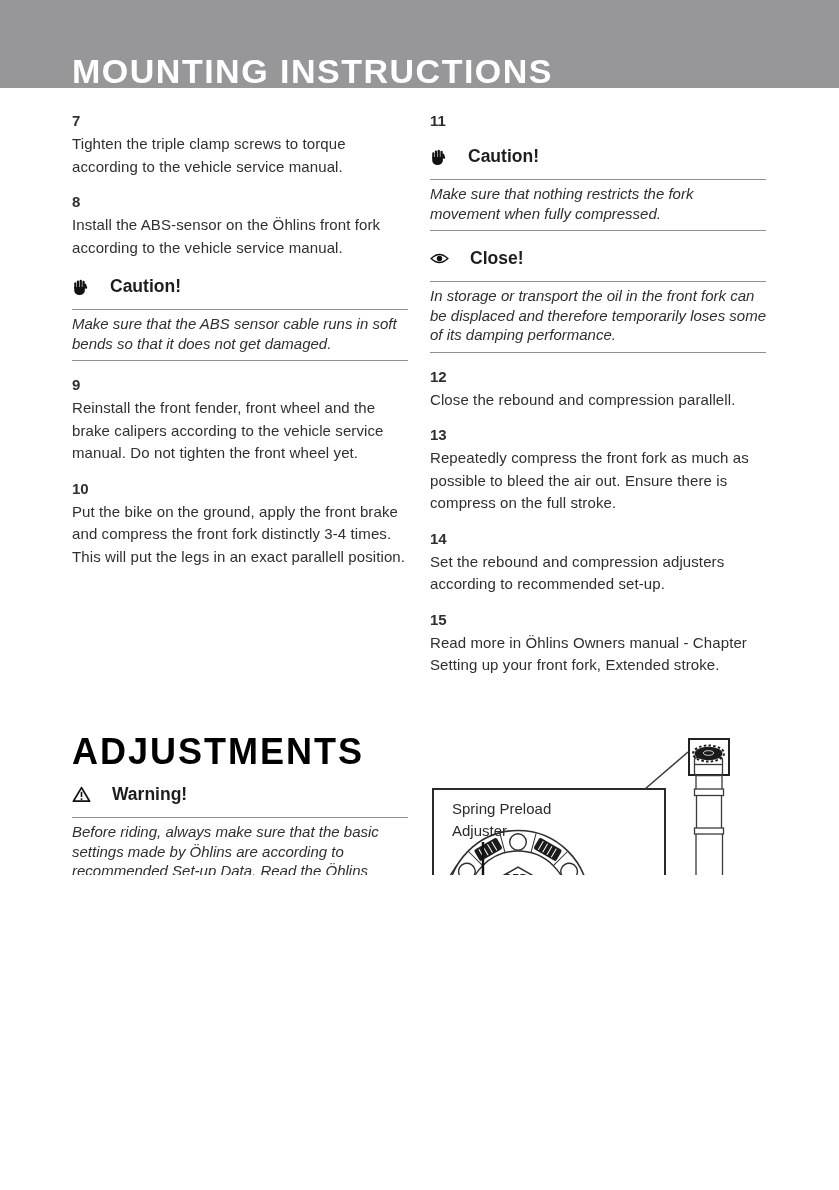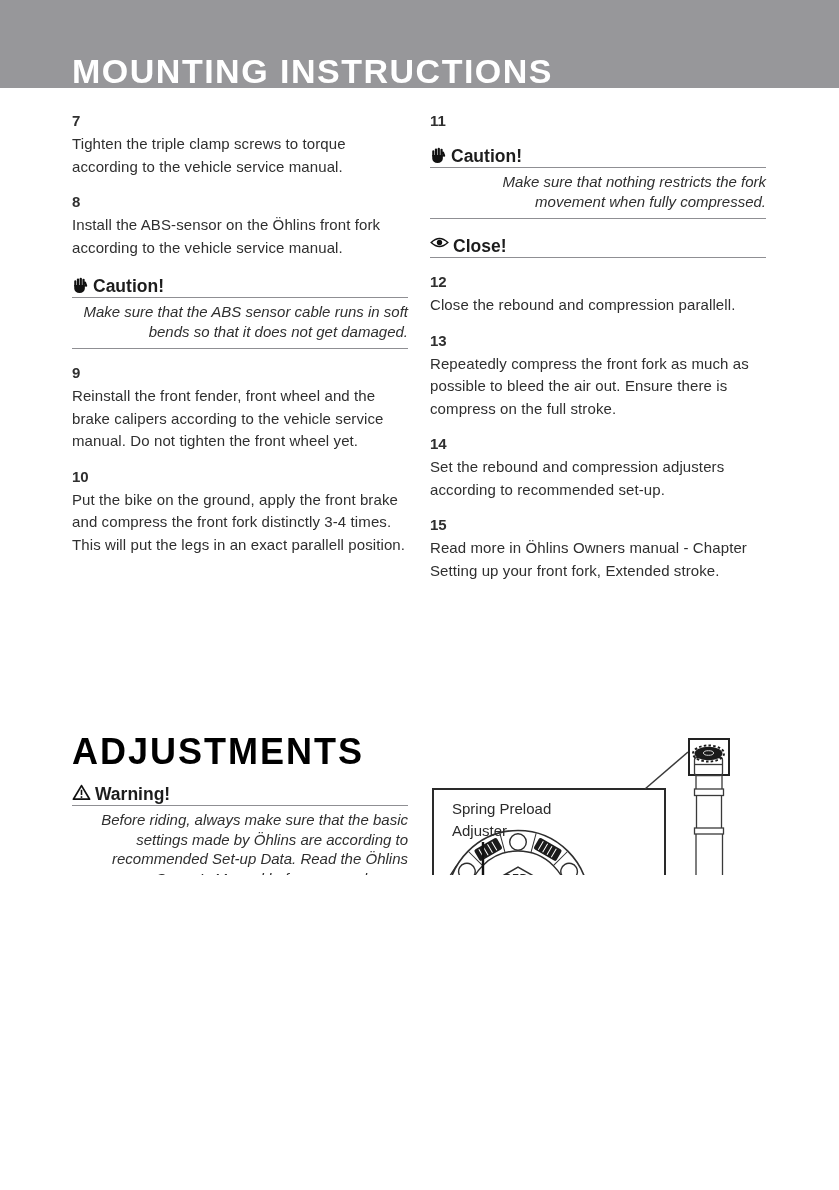--- a/index.html
+++ b/index.html
@@ -17,28 +17,28 @@
   }
   
   .col { position:absolute; top:108px; width:336px; }
   .col-left  { left:72px; }
   .col-right { left:430px; }
   .step-num  { font-size:15px; font-weight:bold; margin:15px 0 4px; }
   .col > .step-group:first-child .step-num { margin-top:4px; }
   .step-text { font-size:15px; line-height:22.5px; letter-spacing:0.1px; }
   .callout { margin:17px 0 6px; }
   .callout-head {
-    display:flex; align-items:flex-start; gap:4px;
+    display:flex; align-items:center; gap:21px;
     font-size:17.5px; font-weight:bold; color:#1d1d1d;
-    padding-bottom:0; border-bottom:1.5px solid #8f8f93;
+    padding-bottom:12px; border-bottom:1.5px solid #8f8f93;
   }
   .callout-head svg { display:block; }
   .callout-body {
     font-style:italic; font-size:15px; line-height:19.5px;
-    padding:4px 0 7px; border-bottom:1.5px solid #8f8f93;text-align:right;
+    padding:4px 0 7px; border-bottom:1.5px solid #8f8f93;
   }
   
   .section-title {
     position:absolute; left:72px; top:731px; color:#000000;
     font-size:36px; font-weight:bold; letter-spacing:2px; white-space:nowrap;
   }
   .warning-block { position:absolute; left:72px; top:784px; width:336px; }
   
   .diagram-box {
     position:absolute; left:432px; top:788px; width:234px; height:269px;
@@ -124,20 +124,21 @@
     <div class="callout">
       <div class="callout-head">
         <span>
           <svg width="19" height="13" viewBox="0 0 19 13">
             <path d="M1.2,6.5 Q9.5,-1.5 17.8,6.5 Q9.5,14.5 1.2,6.5 Z" fill="none" stroke="#111111" stroke-width="1.5"></path>
             <circle cx="9.5" cy="6.5" r="2.7" fill="#111111"></circle>
           </svg>
         </span>
         <span>Close!</span>
       </div>
+      <div class="callout-body">In storage or transport the oil in the front fork can be displaced and therefore temporarily loses some of its damping performance.</div>
     </div>
     <div class="step-group">
       <div class="step-num">12</div>
       <div class="step-text">Close the rebound and compression parallell.</div>
     </div>
     <div class="step-group">
       <div class="step-num">13</div>
       <div class="step-text">Repeatedly compress the front fork as much as possible to bleed the air out. Ensure there is compress on the full stroke.</div>
     </div>
     <div class="step-group">

